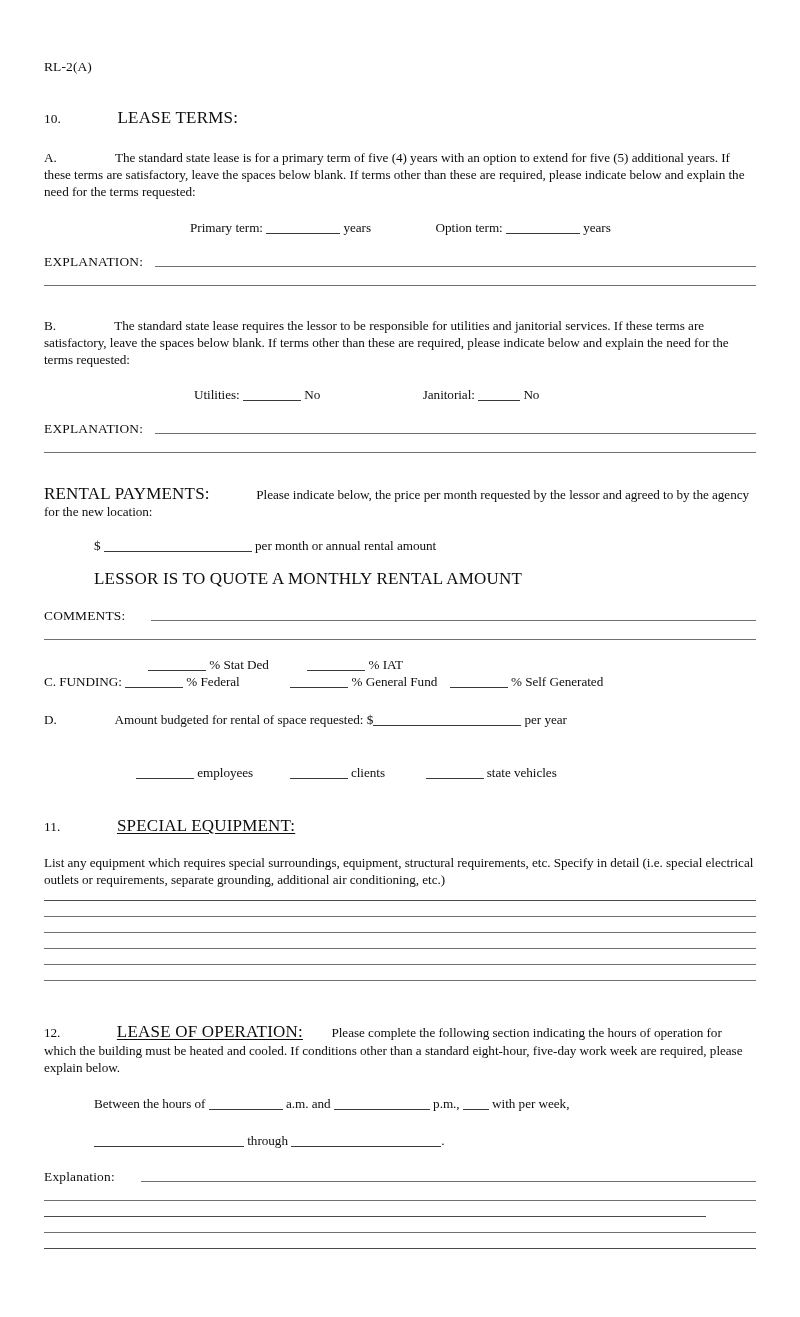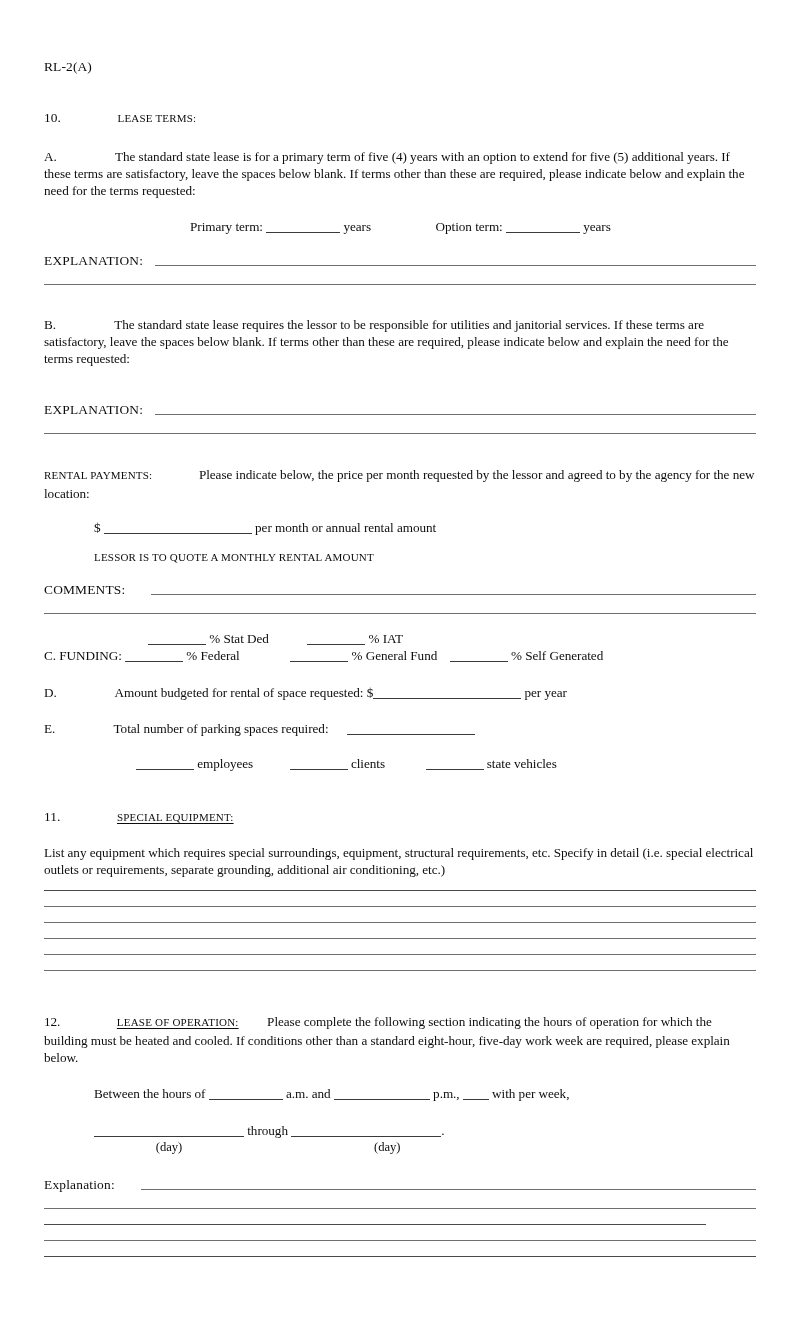--- a/index.html
+++ b/index.html
@@ -39,21 +39,21 @@
   }
   .secnum {
     font-size: 13.4px;
     line-height: 18px;
   }
   .u {
     text-decoration: underline;
     text-underline-offset: 2px;
   }
   .caps {
-    font-size: 11px;
+    font-size: 17px;
     letter-spacing: 0.2px;
   }
   .ind-a { display: inline-block; width: 50px; }
   .ind-b { display: inline-block; width: 52px; }
 
   
   .rule {
     height: 0;
     border-top: 1.6px solid #6f6f73;
     width: 712px;
@@ -147,20 +147,29 @@
     <div class="rule"></div>
 
     <div style="height:31px"></div>
     <div class="para">
       <span class="nowrap">B.</span>
       <span class="ind-b"></span>
       <span>The standard state lease requires the lessor to be responsible for utilities and janitorial services.  If these terms are satisfactory, leave the spaces below blank.  If terms other than these are required, please indicate below and explain the need for the terms requested:</span>
     </div>
 
     <div style="height:18px"></div>
+    <div class="center-block2 para">
+      <span class="nowrap">Utilities:</span>
+      <span class="blank b-md"></span>
+      <span class="nowrap">No</span>
+      <span style="display:inline-block;width:96px"></span>
+      <span class="nowrap">Janitorial:</span>
+      <span class="blank b-sm"></span>
+      <span class="nowrap">No</span>
+    </div>
 
     <div style="height:17px"></div>
     <div class="labelrow">
       <span class="lab">EXPLANATION:</span>
       <span class="gap-sm"></span>
       <span class="fill"></span>
     </div>
     <div style="height:15px"></div>
     <div class="rule"></div>
 
@@ -213,27 +222,20 @@
     <div style="height:20px"></div>
     <div class="para">
       <span class="nowrap">D.</span>
       <span class="ind-b"></span>
       <span class="nowrap">Amount budgeted for rental of space requested:</span>
       <span>$</span><span class="blank b-xxl"></span>
       <span class="nowrap">per year</span>
     </div>
 
     <div style="height:18px"></div>
-    <div class="para">
-      <span class="nowrap">E.</span>
-      <span class="ind-b"></span>
-      <span class="nowrap">Total number of parking spaces required:</span>
-      <span style="display:inline-block;width:12px"></span>
-      <span class="blank b-xl"></span>
-    </div>
 
     <div style="height:18px"></div>
     <div class="para indent-92">
       <span class="blank b-md"></span>
       <span class="nowrap">employees</span>
       <span style="display:inline-block;width:30px"></span>
       <span class="blank b-md"></span>
       <span class="nowrap">clients</span>
       <span style="display:inline-block;width:34px"></span>
       <span class="blank b-md"></span>
@@ -284,25 +286,20 @@
       <span class="blank b-xs"></span>
       <span class="nowrap">with per week,</span>
     </div>
 
     <div style="height:20px"></div>
     <div class="para indent-50">
       <span class="blank b-day"></span>
       <span class="nowrap">through</span>
       <span class="blank b-day"></span><span>.</span>
     </div>
-    <div class="para" style="padding-left:50px;font-size:12.6px">
-      <span style="display:inline-block;width:150px;text-align:center">(day)</span>
-      <span style="display:inline-block;width:62px"></span>
-      <span style="display:inline-block;width:150px;text-align:center">(day)</span>
-    </div>
 
     <div style="height:20px"></div>
     <div class="labelrow">
       <span class="lab">Explanation:</span>
       <span class="gap-md"></span>
       <span class="fill"></span>
     </div>
     <div style="height:15px"></div>
     <div class="ruleset">
       <div class="rule"></div>

